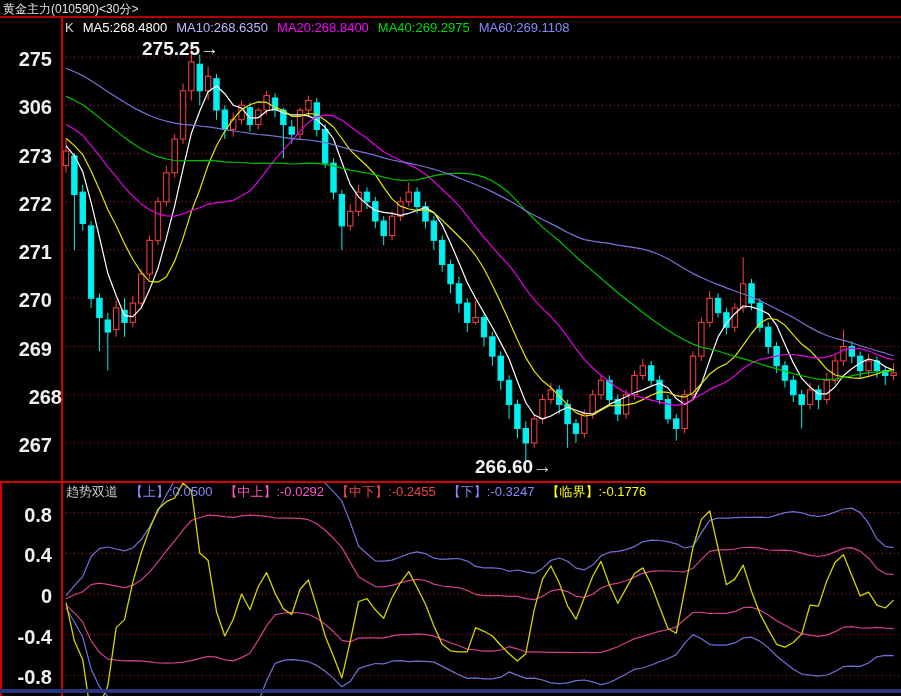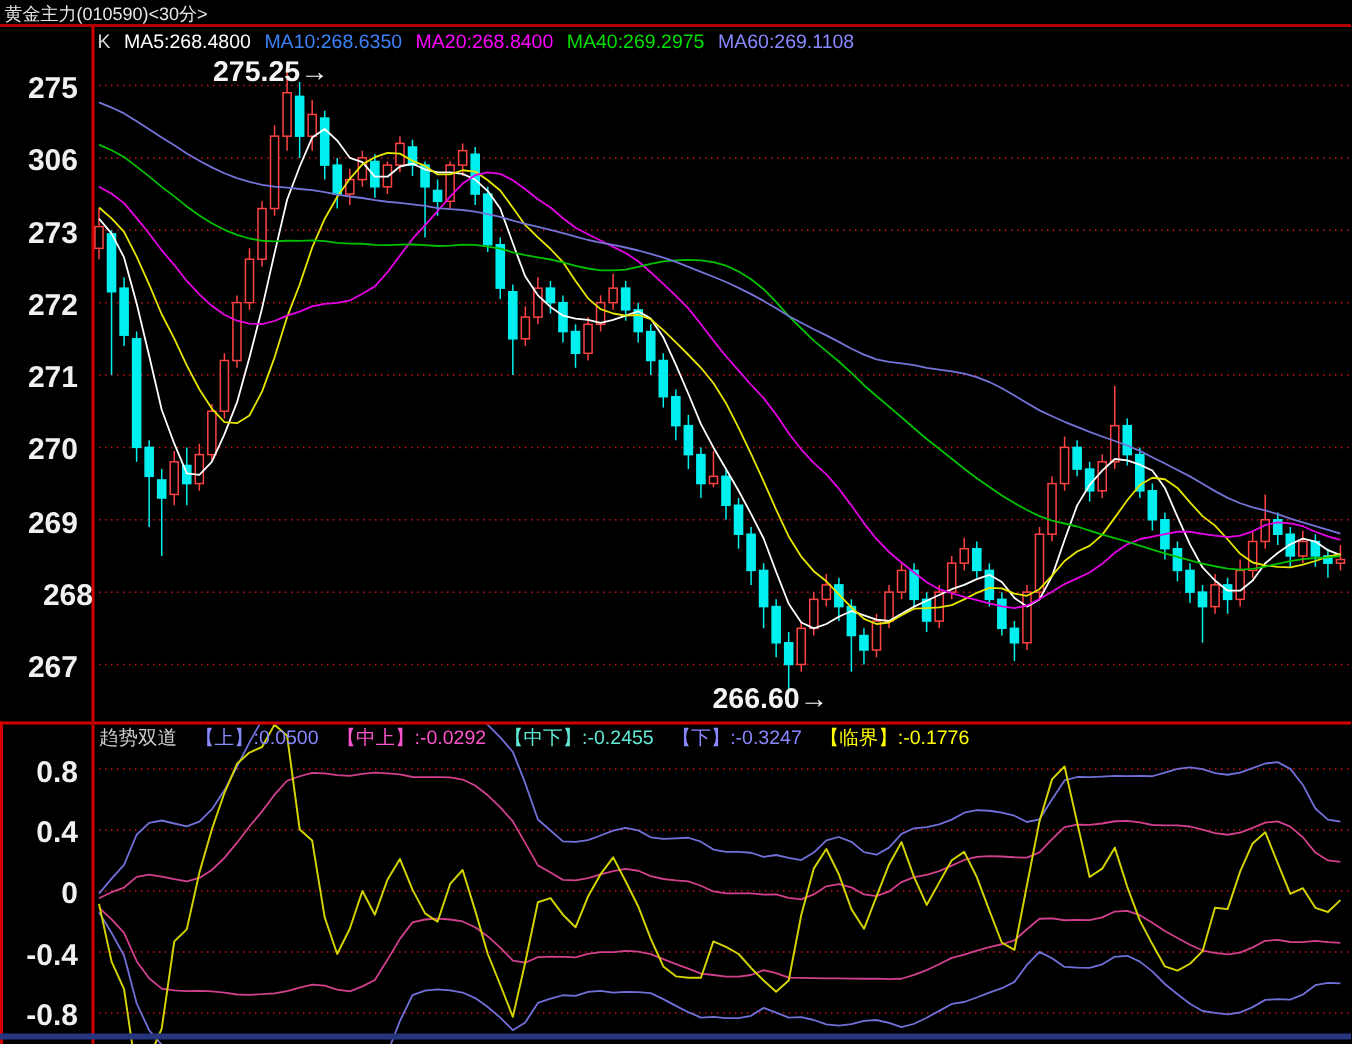--- a/index.html
+++ b/index.html
@@ -346,21 +346,21 @@
       <rect x="882.5799999999999" y="352.625" width="5.4" height="4.825000000001069" fill="#00f0f0" stroke="#00f0f0" stroke-width="1"></rect>
       <line x1="893.64" y1="345.38750000000107" x2="893.64" y2="355.03750000000053" stroke="#ff4242" stroke-width="1"></line>
       <line x1="893.64" y1="357.45000000000107" x2="893.64" y2="362.27499999999947" stroke="#ff4242" stroke-width="1"></line>
       <rect x="890.9399999999999" y="355.03750000000053" width="5.4" height="2.4125000000005343" fill="#000" stroke="#ff4242" stroke-width="1"></rect>
       <polyline points="66.0,127.8 74.4,137.8 82.7,153.6 91.1,184.3 99.4,219.0 107.8,255.2 116.2,277.8 124.5,297.6 132.9,298.6 141.2,289.9 149.6,271.6 158.0,250.3 166.3,220.4 174.7,187.6 183.0,150.9 191.4,115.2 199.8,93.0 208.1,73.7 216.5,68.0 224.8,75.7 233.2,87.2 241.6,90.1 249.9,99.8 258.3,99.8 266.6,93.0 275.0,91.1 283.4,95.0 291.7,96.9 300.1,96.9 308.4,97.9 316.8,101.7 325.2,109.4 333.5,121.0 341.9,144.2 350.2,166.4 358.6,178.9 367.0,186.6 375.3,192.4 383.7,194.4 392.0,195.3 400.4,197.3 408.8,195.3 417.1,192.4 425.5,189.5 433.8,194.4 442.2,206.9 450.6,225.2 458.9,244.5 467.3,264.8 475.6,280.3 484.0,294.7 492.4,309.2 500.7,324.6 509.1,341.0 517.4,363.2 525.8,384.5 534.2,397.0 542.5,400.9 550.9,398.0 559.2,393.2 567.6,389.3 576.0,392.2 584.3,395.1 592.7,396.0 601.0,391.2 609.4,386.4 617.8,382.5 626.1,378.7 634.5,374.8 642.8,371.9 651.2,368.1 659.6,365.2 667.9,370.0 676.3,380.6 684.6,386.4 693.0,381.6 701.4,366.1 709.7,342.0 718.1,318.9 726.4,305.3 734.8,295.7 743.2,288.0 751.5,288.9 759.9,291.8 768.2,295.7 776.6,307.3 785.0,326.6 793.3,344.9 801.7,360.3 810.0,369.0 818.4,375.8 826.8,375.8 835.1,369.0 843.5,357.5 851.8,350.7 860.2,344.9 868.6,341.0 876.9,343.0 885.3,348.8 893.6,352.1" fill="none" stroke="#ffffff" stroke-width="1.2" stroke-linejoin="round"></polyline>
       <polyline points="66.0,120.3 74.4,127.6 82.7,136.6 91.1,153.1 99.4,171.6 107.8,191.5 116.2,207.8 124.5,225.6 132.9,241.5 141.2,254.4 149.6,263.4 158.0,264.1 166.3,259.0 174.7,243.1 183.0,220.4 191.4,193.4 199.8,171.7 208.1,147.1 216.5,127.8 224.8,113.3 233.2,101.2 241.6,91.6 249.9,86.8 258.3,83.9 266.6,84.4 275.0,89.2 283.4,92.6 291.7,98.3 300.1,98.3 308.4,95.5 316.8,96.4 325.2,102.2 333.5,109.0 341.9,120.5 350.2,132.1 358.6,140.3 367.0,148.0 375.3,156.7 383.7,169.3 392.0,180.9 400.4,188.1 408.8,191.0 417.1,192.4 425.5,192.0 433.8,194.8 442.2,202.1 450.6,210.3 458.9,218.5 467.3,227.2 475.6,237.3 484.0,250.8 492.4,267.2 500.7,284.6 509.1,302.9 517.4,321.7 525.8,339.6 534.2,353.1 542.5,362.8 550.9,369.5 559.2,378.2 567.6,386.9 576.0,394.6 584.3,398.0 592.7,397.0 601.0,392.2 609.4,387.8 617.8,387.4 626.1,386.9 634.5,385.4 642.8,381.6 651.2,377.2 659.6,373.9 667.9,374.3 676.3,377.7 684.6,379.2 693.0,374.8 701.4,365.7 709.7,356.0 718.1,349.7 726.4,345.9 734.8,338.6 743.2,327.1 751.5,315.5 759.9,305.3 768.2,300.5 776.6,301.5 785.0,307.3 793.3,316.9 801.7,326.1 810.0,332.4 818.4,341.5 826.8,351.2 835.1,357.0 843.5,358.9 851.8,359.9 860.2,360.3 868.6,358.4 876.9,356.0 885.3,353.1 893.6,351.4" fill="none" stroke="#e6e600" stroke-width="1.2" stroke-linejoin="round"></polyline>
       <polyline points="66.0,106.5 74.4,111.2 82.7,117.4 91.1,127.4 99.4,137.7 107.8,148.8 116.2,158.7 124.5,169.3 132.9,178.3 141.2,185.9 149.6,191.8 158.0,195.8 166.3,197.8 174.7,198.1 183.0,196.0 191.4,192.4 199.8,189.7 208.1,186.3 216.5,184.6 224.8,183.9 233.2,182.3 241.6,177.8 249.9,172.9 258.3,163.5 266.6,152.4 275.0,141.3 283.4,132.1 291.7,122.7 300.1,113.1 308.4,104.4 316.8,98.8 325.2,96.9 333.5,97.9 341.9,102.2 350.2,108.2 358.6,114.8 367.0,120.3 375.3,127.5 383.7,133.8 392.0,138.2 400.4,142.3 408.8,146.6 417.1,150.7 425.5,156.2 433.8,163.5 442.2,171.2 450.6,179.2 458.9,187.6 467.3,198.2 475.6,209.1 484.0,219.5 492.4,229.1 500.7,238.5 509.1,247.4 517.4,258.3 525.8,270.8 534.2,281.7 542.5,290.6 550.9,298.3 559.2,307.8 567.6,318.9 576.0,330.9 584.3,341.3 592.7,350.0 601.0,357.0 609.4,363.7 617.8,370.2 626.1,374.8 634.5,377.5 642.8,379.9 651.2,382.1 659.6,384.2 667.9,386.2 676.3,387.4 684.6,385.7 693.0,381.3 701.4,376.5 709.7,371.4 718.1,367.6 726.4,363.7 734.8,357.9 743.2,350.5 751.5,344.9 759.9,341.5 768.2,339.8 776.6,338.1 785.0,336.5 793.3,336.5 801.7,337.9 810.0,339.1 818.4,340.1 826.8,339.1 835.1,336.2 843.5,332.1 851.8,330.2 860.2,330.9 868.6,332.8 876.9,336.5 885.3,339.6 893.6,341.9" fill="none" stroke="#e600e6" stroke-width="1.2" stroke-linejoin="round"></polyline>
       <polyline points="66.0,78.4 74.4,82.2 82.7,86.7 91.1,93.1 99.4,99.6 107.8,106.6 116.2,112.9 124.5,119.6 132.9,125.6 141.2,130.8 149.6,135.2 158.0,138.6 166.3,141.0 174.7,142.5 183.0,142.9 191.4,142.5 199.8,142.6 208.1,142.3 216.5,142.8 224.8,143.9 233.2,144.4 241.6,144.5 249.9,145.2 258.3,145.4 266.6,145.1 275.0,145.0 283.4,145.4 291.7,146.0 300.1,145.7 308.4,145.1 316.8,145.3 325.2,146.4 333.5,147.8 341.9,150.2 350.2,152.1 358.6,153.6 367.0,155.0 375.3,156.9 383.7,159.2 392.0,161.0 400.4,162.3 408.8,162.2 417.1,161.8 425.5,159.9 433.8,157.9 442.2,156.2 450.6,155.6 458.9,155.2 467.3,155.6 475.6,156.7 484.0,159.1 492.4,163.0 500.7,168.2 509.1,174.8 517.4,183.3 525.8,192.8 534.2,201.0 542.5,209.1 550.9,216.1 559.2,223.0 567.6,230.6 576.0,238.8 584.3,246.0 592.7,253.1 601.0,260.2 609.4,267.5 617.8,274.7 626.1,281.2 634.5,287.8 642.8,294.5 651.2,300.8 659.6,306.7 667.9,312.3 676.3,317.4 684.6,322.0 693.0,326.1 701.4,329.1 709.7,331.0 718.1,333.0 726.4,335.7 734.8,338.4 743.2,340.7 751.5,343.1 759.9,345.7 768.2,348.4 776.6,350.9 785.0,353.3 793.3,355.6 801.7,357.7 810.0,359.5 818.4,361.1 826.8,361.7 835.1,361.2 843.5,359.7 851.8,357.9 860.2,356.1 868.6,354.7 876.9,354.0 885.3,353.6 893.6,352.8" fill="none" stroke="#00c000" stroke-width="1.2" stroke-linejoin="round"></polyline>
       <polyline points="66.0,50.2 74.4,53.7 82.7,57.6 91.1,62.8 99.4,68.1 107.8,73.7 116.2,78.9 124.5,84.3 132.9,89.2 141.2,93.6 149.6,97.5 158.0,100.7 166.3,103.2 174.7,105.2 183.0,106.4 191.4,107.1 199.8,108.0 208.1,108.8 216.5,110.1 224.8,111.7 233.2,113.0 241.6,114.0 249.9,115.4 258.3,116.5 266.6,117.2 275.0,118.2 283.4,119.3 291.7,120.7 300.1,121.4 308.4,122.0 316.8,123.1 325.2,124.7 333.5,126.6 341.9,129.1 350.2,131.3 358.6,133.3 367.0,135.2 375.3,137.4 383.7,139.8 392.0,142.0 400.4,143.7 408.8,145.2 417.1,147.0 425.5,149.0 433.8,151.2 442.2,153.8 450.6,156.6 458.9,159.9 467.3,163.2 475.6,166.5 484.0,170.0 492.4,173.9 500.7,178.1 509.1,182.6 517.4,187.5 525.8,192.7 534.2,197.2 542.5,201.5 550.9,205.6 559.2,209.9 567.6,214.5 576.0,218.4 584.3,221.6 592.7,223.2 601.0,224.3 609.4,225.4 617.8,227.2 626.1,228.4 634.5,229.6 642.8,231.1 651.2,233.4 659.6,236.7 667.9,240.8 676.3,245.7 684.6,250.7 693.0,255.6 701.4,259.5 709.7,263.2 718.1,266.6 726.4,269.9 734.8,273.0 743.2,276.0 751.5,279.0 759.9,282.6 768.2,286.8 776.6,291.0 785.0,295.3 793.3,299.6 801.7,304.5 810.0,309.4 818.4,313.9 826.8,317.5 835.1,320.3 843.5,322.3 851.8,324.7 860.2,327.7 868.6,330.3 876.9,332.8 885.3,335.2 893.6,337.8" fill="none" stroke="#7474d8" stroke-width="1.2" stroke-linejoin="round"></polyline>
     </svg>
-  <div id="main-legend"><span style="color: rgb(216, 216, 216);">K</span><span style="color: rgb(255, 255, 255);">MA5:268.4800</span><span style="color: #3b82f6; text-align: center;">MA10:268.6350</span><span style="color: rgb(255, 0, 255);">MA20:268.8400</span><span style="color: rgb(0, 221, 0);">MA40:269.2975</span><span style="color: rgb(136, 136, 255);">MA60:269.1108</span></div>
+  <div id="main-legend"><span style="color: rgb(216, 216, 216);">K</span><span style="color: rgb(255, 255, 255);">MA5:268.4800</span><span style="color: #c4b5fd; text-align: center;">MA10:268.6350</span><span style="color: rgb(255, 0, 255);">MA20:268.8400</span><span style="color: rgb(0, 221, 0);">MA40:269.2975</span><span style="color: rgb(136, 136, 255);">MA60:269.1108</span></div>
   <div id="main-axis-labels">
       <div style="top: 48px;">275</div>
       <div style="top: 96.25px;">306</div>
       <div style="top: 144.5px;">273</div>
       <div style="top: 192.75px;">272</div>
       <div style="top: 241px;">271</div>
       <div style="top: 289.25px;">270</div>
       <div style="top: 337.5px;">269</div>
       <div style="top: 385.75px; padding-left: 10px;">268</div>
       <div style="top: 434px;">267</div>
@@ -377,21 +377,21 @@
       <line x1="62" y1="111" x2="901" y2="111" stroke="#c81414" stroke-width="1" stroke-dasharray="1 3"></line>
       <line x1="62" y1="151.68" x2="901" y2="151.68" stroke="#c81414" stroke-width="1" stroke-dasharray="1 3"></line>
       <line x1="62" y1="192.36" x2="901" y2="192.36" stroke="#c81414" stroke-width="1" stroke-dasharray="1 3"></line>
       <line x1="62" y1="0" x2="62" y2="213" stroke="#d40000" stroke-width="2"></line>
       <polyline points="66.0,112.7 74.4,102.7 82.7,93.6 91.1,73.5 99.4,65.6 107.8,64.0 116.2,66.0 124.5,67.9 132.9,64.7 141.2,56.6 149.6,43.9 158.0,28.1 166.3,11.9 174.7,-3.0 183.0,-19.4 191.4,-32.6 199.8,-36.0 208.1,-38.4 216.5,-38.2 224.8,-37.9 233.2,-37.6 241.6,-38.0 249.9,-36.9 258.3,-29.5 266.6,-21.5 275.0,-13.4 283.4,-12.3 291.7,-12.0 300.1,-12.0 308.4,-10.6 316.8,-6.5 325.2,0.2 333.5,8.6 341.9,18.2 350.2,39.3 358.6,63.3 367.0,70.7 375.3,77.9 383.7,78.2 392.0,77.1 400.4,74.0 408.8,70.7 417.1,68.9 425.5,70.6 433.8,75.2 442.2,76.3 450.6,75.9 458.9,75.5 467.3,78.1 475.6,83.4 484.0,84.9 492.4,84.9 500.7,85.5 509.1,88.3 517.4,87.0 525.8,88.9 534.2,90.4 542.5,85.4 550.9,77.3 559.2,75.0 567.6,78.2 576.0,85.1 584.3,86.8 592.7,82.1 601.0,72.9 609.4,69.2 617.8,68.4 626.1,66.6 634.5,63.4 642.8,58.8 651.2,57.1 659.6,57.5 667.9,58.7 676.3,60.8 684.6,65.0 693.0,63.2 701.4,49.9 709.7,37.3 718.1,35.0 726.4,35.1 734.8,34.7 743.2,34.3 751.5,34.4 759.9,34.2 768.2,34.5 776.6,32.1 785.0,29.6 793.3,28.6 801.7,29.8 810.0,32.4 818.4,33.5 826.8,32.1 835.1,29.1 843.5,26.0 851.8,25.1 860.2,29.6 868.6,40.3 876.9,56.0 885.3,63.4 893.6,64.7" fill="none" stroke="#7070d8" stroke-width="1.2" stroke-linejoin="round"></polyline>
       <polyline points="66.0,125.2 74.4,139.0 82.7,154.0 91.1,185.9 99.4,203.7 107.8,213.5 116.2,214.3 124.5,214.5 132.9,215.2 141.2,218.3 149.6,223.8 158.0,230.7 166.3,236.3 174.7,240.8 183.0,245.5 191.4,247.8 199.8,245.8 208.1,244.0 216.5,244.9 224.8,248.4 233.2,249.7 241.6,245.4 249.9,239.4 258.3,219.0 266.6,197.7 275.0,180.4 283.4,177.4 291.7,176.6 300.1,177.3 308.4,178.7 316.8,182.4 325.2,188.3 333.5,195.4 341.9,203.8 350.2,198.6 358.6,185.6 367.0,182.8 375.3,180.5 383.7,180.9 392.0,178.2 400.4,177.6 408.8,178.7 417.1,178.2 425.5,178.4 433.8,179.1 442.2,183.1 450.6,187.6 458.9,191.8 467.3,195.4 475.6,194.9 484.0,195.8 492.4,195.8 500.7,194.2 509.1,188.9 517.4,192.1 525.8,195.4 534.2,195.1 542.5,197.0 550.9,199.9 559.2,200.7 567.6,199.8 576.0,197.6 584.3,197.0 592.7,198.9 601.0,201.7 609.4,199.5 617.8,195.5 626.1,190.9 634.5,186.3 642.8,185.0 651.2,182.0 659.6,178.7 667.9,175.8 676.3,171.6 684.6,160.3 693.0,151.6 701.4,155.8 709.7,161.6 718.1,162.1 726.4,162.2 734.8,159.9 743.2,154.9 751.5,154.2 759.9,158.1 768.2,164.6 776.6,173.0 785.0,179.8 793.3,186.2 801.7,191.0 810.0,192.2 818.4,193.2 826.8,192.0 835.1,188.4 843.5,183.6 851.8,183.1 860.2,183.4 868.6,180.0 876.9,173.8 885.3,172.3 893.6,172.6" fill="none" stroke="#7070d8" stroke-width="1.2" stroke-linejoin="round"></polyline>
       <polyline points="66.0,115.8 74.4,111.8 82.7,108.7 91.1,101.6 99.4,100.1 107.8,101.4 116.2,103.1 124.5,104.6 132.9,102.3 141.2,97.0 149.6,88.9 158.0,78.8 166.3,68.0 174.7,57.9 183.0,46.8 191.4,37.5 199.8,34.5 208.1,32.2 216.5,32.6 224.8,33.7 233.2,34.3 241.6,32.9 249.9,32.1 258.3,32.6 266.6,33.3 275.0,35.0 283.4,35.1 291.7,35.1 300.1,35.3 308.4,36.7 316.8,40.7 325.2,47.2 333.5,55.3 341.9,64.6 350.2,79.1 358.6,93.9 367.0,98.7 375.3,103.6 383.7,103.9 392.0,102.4 400.4,99.9 408.8,97.7 417.1,96.3 425.5,97.5 433.8,101.1 442.2,103.0 450.6,103.9 458.9,104.6 467.3,107.5 475.6,111.3 484.0,112.6 492.4,112.6 500.7,112.6 509.1,113.4 517.4,113.3 525.8,115.6 534.2,116.6 542.5,113.3 550.9,107.9 559.2,106.4 567.6,108.6 576.0,113.3 584.3,114.4 592.7,111.3 601.0,105.1 609.4,101.7 617.8,100.2 626.1,97.7 634.5,94.1 642.8,90.3 651.2,88.3 659.6,87.8 667.9,88.0 676.3,88.5 684.6,88.8 693.0,85.3 701.4,76.4 709.7,68.4 718.1,66.8 726.4,66.9 734.8,66.0 743.2,64.5 751.5,64.3 759.9,65.2 768.2,67.0 776.6,67.3 785.0,67.2 793.3,68.0 801.7,70.1 810.0,72.4 818.4,73.5 826.8,72.1 835.1,68.9 843.5,65.4 851.8,64.6 860.2,68.1 868.6,75.2 876.9,85.4 885.3,90.6 893.6,91.6" fill="none" stroke="#d0408c" stroke-width="1.2" stroke-linejoin="round"></polyline>
       <polyline points="66.0,122.1 74.4,129.9 82.7,138.9 91.1,157.8 99.4,169.2 107.8,176.1 116.2,177.2 124.5,177.8 132.9,177.6 141.2,177.9 149.6,178.8 158.0,180.0 166.3,180.2 174.7,179.8 183.0,179.2 191.4,177.7 199.8,175.4 208.1,173.4 216.5,174.1 224.8,176.8 233.2,177.9 241.6,174.6 249.9,170.3 258.3,156.9 266.6,142.9 275.0,131.9 283.4,130.0 291.7,129.4 300.1,130.0 308.4,131.3 316.8,135.2 325.2,141.3 333.5,148.7 341.9,157.4 350.2,158.8 358.6,155.1 367.0,154.8 375.3,154.9 383.7,155.2 392.0,152.9 400.4,151.7 408.8,151.7 417.1,150.9 425.5,151.4 433.8,153.1 442.2,156.4 450.6,159.7 458.9,162.7 467.3,166.1 475.6,167.0 484.0,168.1 492.4,168.1 500.7,167.0 509.1,163.7 517.4,165.8 525.8,168.8 534.2,168.9 542.5,169.1 550.9,169.3 559.2,169.3 567.6,169.4 576.0,169.5 584.3,169.4 592.7,169.7 601.0,169.5 609.4,166.9 617.8,163.7 626.1,159.8 634.5,155.6 642.8,153.4 651.2,150.8 659.6,148.4 667.9,146.5 676.3,143.9 684.6,136.5 693.0,129.5 701.4,129.3 709.7,130.5 718.1,130.3 726.4,130.4 734.8,128.6 743.2,124.7 751.5,124.2 759.9,127.1 768.2,132.1 776.6,137.7 785.0,142.3 793.3,146.8 801.7,150.7 810.0,152.2 818.4,153.3 826.8,152.1 835.1,148.6 843.5,144.2 851.8,143.6 860.2,145.0 868.6,145.1 876.9,144.3 885.3,145.1 893.6,145.6" fill="none" stroke="#d0408c" stroke-width="1.2" stroke-linejoin="round"></polyline>
       <polyline points="66.0,119.6 74.4,158.1 82.7,176.4 91.1,233.4 99.4,222.3 107.8,202.8 116.2,144.6 124.5,136.6 132.9,98.9 141.2,70.0 149.6,45.7 158.0,26.2 166.3,18.7 174.7,15.0 183.0,0.1 191.4,7.5 199.8,70.0 208.1,77.4 216.5,128.7 224.8,153.0 233.2,136.2 241.6,111.0 249.9,126.8 258.3,103.5 266.6,89.6 275.0,110.1 283.4,125.9 291.7,131.5 300.1,106.3 308.4,97.0 316.8,124.1 325.2,153.0 333.5,173.5 341.9,194.9 350.2,158.5 358.6,118.5 367.0,115.7 375.3,126.8 383.7,135.2 392.0,114.7 400.4,99.8 408.8,88.6 417.1,104.5 425.5,121.3 433.8,142.7 442.2,161.3 450.6,167.9 458.9,168.8 467.3,168.8 475.6,144.6 484.0,148.3 492.4,153.0 500.7,162.3 509.1,170.7 517.4,178.1 525.8,170.7 534.2,126.8 542.5,96.1 550.9,83.0 559.2,99.8 567.6,123.1 576.0,136.2 584.3,114.7 592.7,93.3 601.0,78.4 609.4,101.7 617.8,120.3 626.1,105.4 634.5,90.5 642.8,84.9 651.2,101.7 659.6,124.1 667.9,145.5 676.3,150.2 684.6,107.3 693.0,64.4 701.4,36.4 709.7,28.0 718.1,65.3 726.4,101.7 734.8,96.1 743.2,82.1 751.5,108.2 759.9,130.6 768.2,146.4 776.6,161.3 785.0,164.1 793.3,159.5 801.7,151.1 810.0,122.2 818.4,123.1 826.8,97.9 835.1,79.3 843.5,71.8 851.8,92.4 860.2,112.9 868.6,109.1 876.9,122.2 885.3,125.0 893.6,117.1" fill="none" stroke="#d4d400" stroke-width="1.3" stroke-linejoin="round"></polyline>
     </svg>
-  <div id="sub-legend"><span style="color: rgb(204, 204, 204); margin-top: 24px;">趋势双道</span><span style="color: rgb(136, 136, 255);">【上】:0.0500</span><span style="color: rgb(255, 85, 204);">【中上】:-0.0292</span><span style="color: #5eead4;">【中下】:-0.2455</span><span style="color: rgb(136, 136, 255);">【下】:-0.3247</span><span style="color: rgb(255, 255, 0);">【临界】:-0.1776</span></div>
+  <div id="sub-legend"><span style="color: rgb(204, 204, 204); margin-top: 24px;">趋势双道</span><span style="color: rgb(136, 136, 255);">【上】:0.0500</span><span style="color: rgb(255, 85, 204);">【中上】:-0.0292</span><span style="color: #ef4444;">【中下】:-0.2455</span><span style="color: rgb(136, 136, 255);">【下】:-0.3247</span><span style="color: rgb(255, 255, 0);">【临界】:-0.1776</span></div>
   <div id="sub-axis-labels">
       <div style="top: 503.64px;">0.8</div>
       <div style="top: 544.32px;">0.4</div>
       <div style="top: 585px;">0</div>
       <div style="top: 625.68px;">-0.4</div>
       <div style="top: 666.36px;">-0.8</div>
     </div>
   <div id="bottom-strip"></div>
 </div>
 

